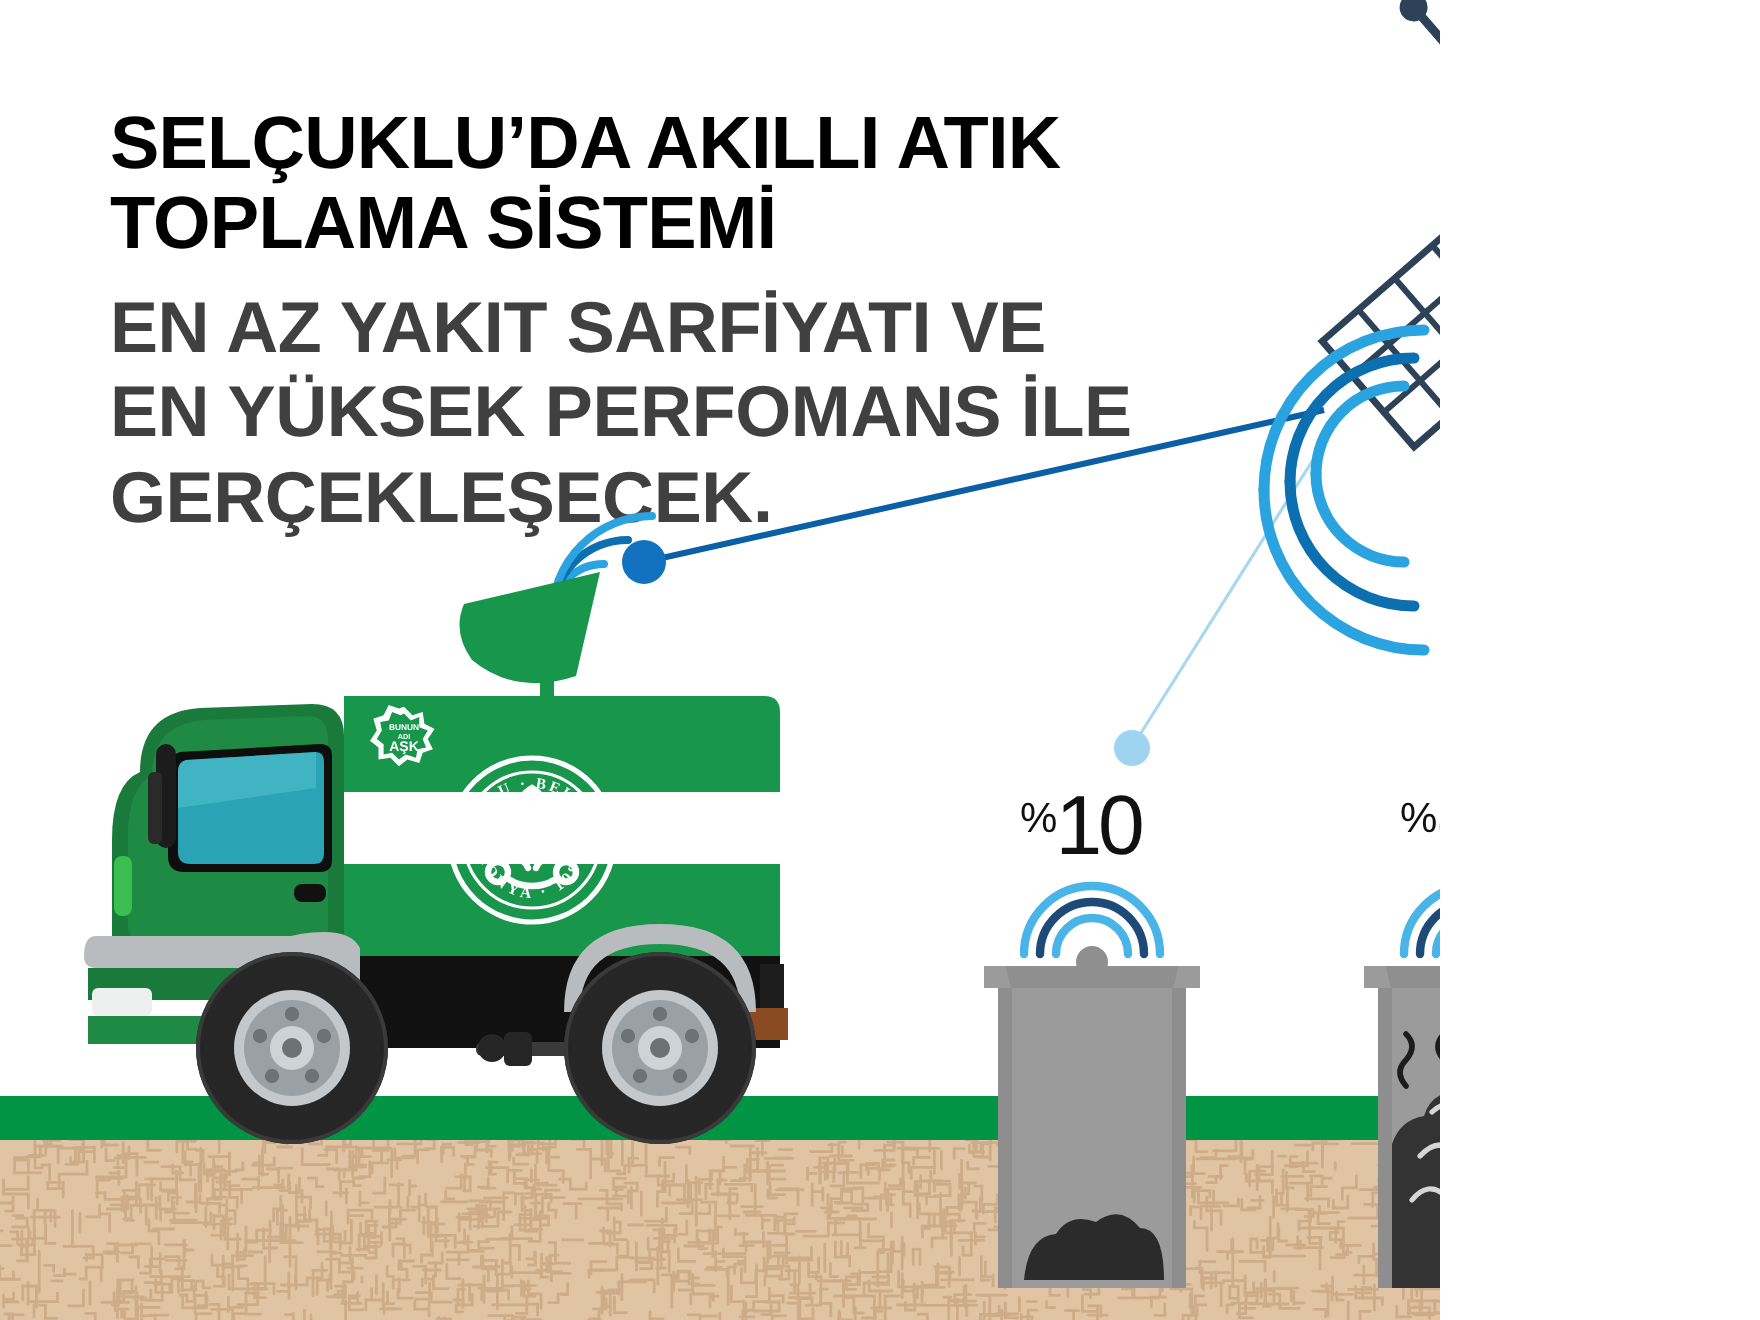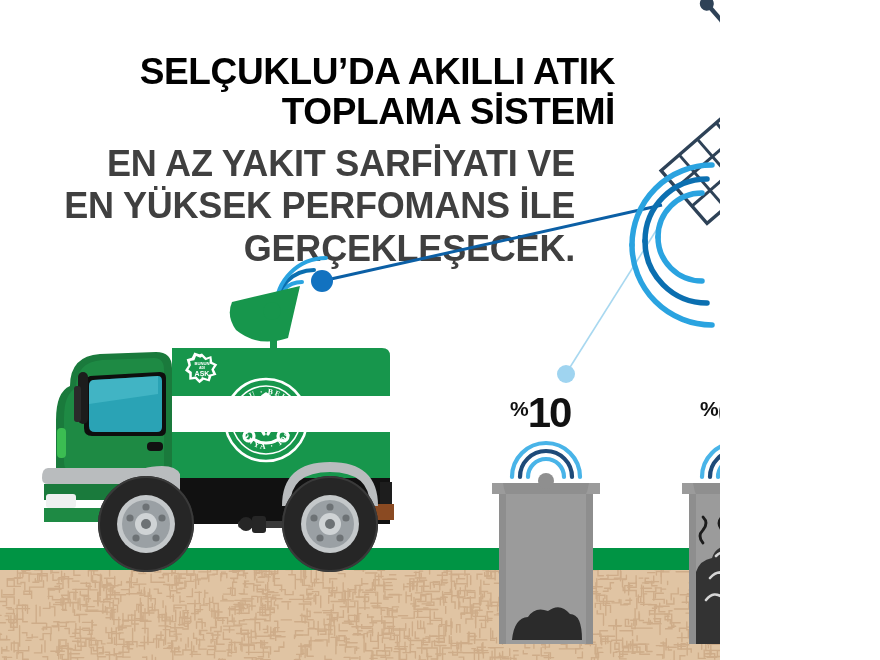--- a/index.html
+++ b/index.html
@@ -10,21 +10,20 @@
   }
   body {
     font-family: "Liberation Sans", sans-serif;
   }
   #poster {
     position: relative;
     width: 720px;
     height: 660px;
     background: #ffffff;
     overflow: hidden;
-    text-align: right;
   }
 
   
   .grass {
     position: absolute;
     left: 0;
     width: 880px;
     top: 548px;
     height: 22px;
     background: #009444;
@@ -77,21 +76,21 @@
     top: 0;
     width: 880px;
     height: 660px;
     pointer-events: none;
   }
 
   
   .pct {
     position: absolute;
     color: #111111;
-    font-weight: bold;
+    font-weight: normal;
     line-height: 1;
     white-space: nowrap;
   }
   .pct .sym {
     font-size: 21px;
     vertical-align: 11px;
     letter-spacing: -1px;
   }
   .pct .num {
     font-size: 42px;

